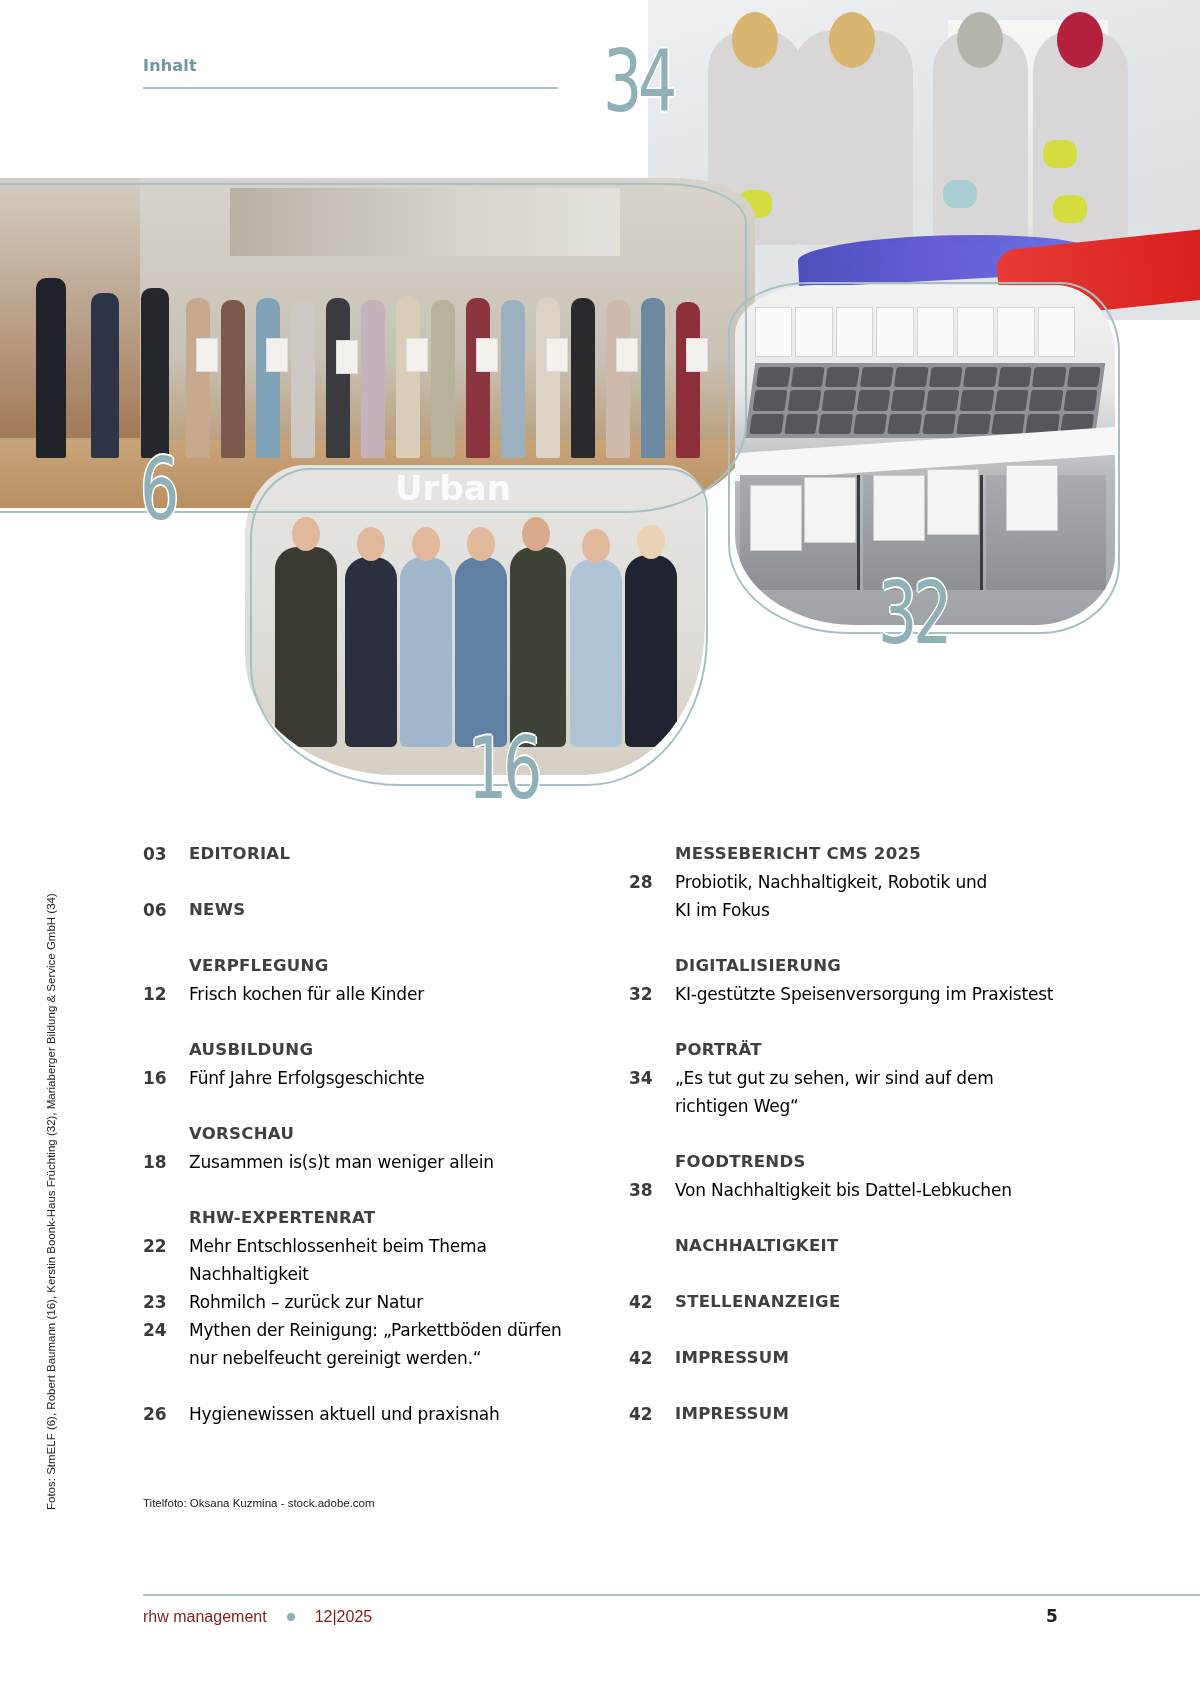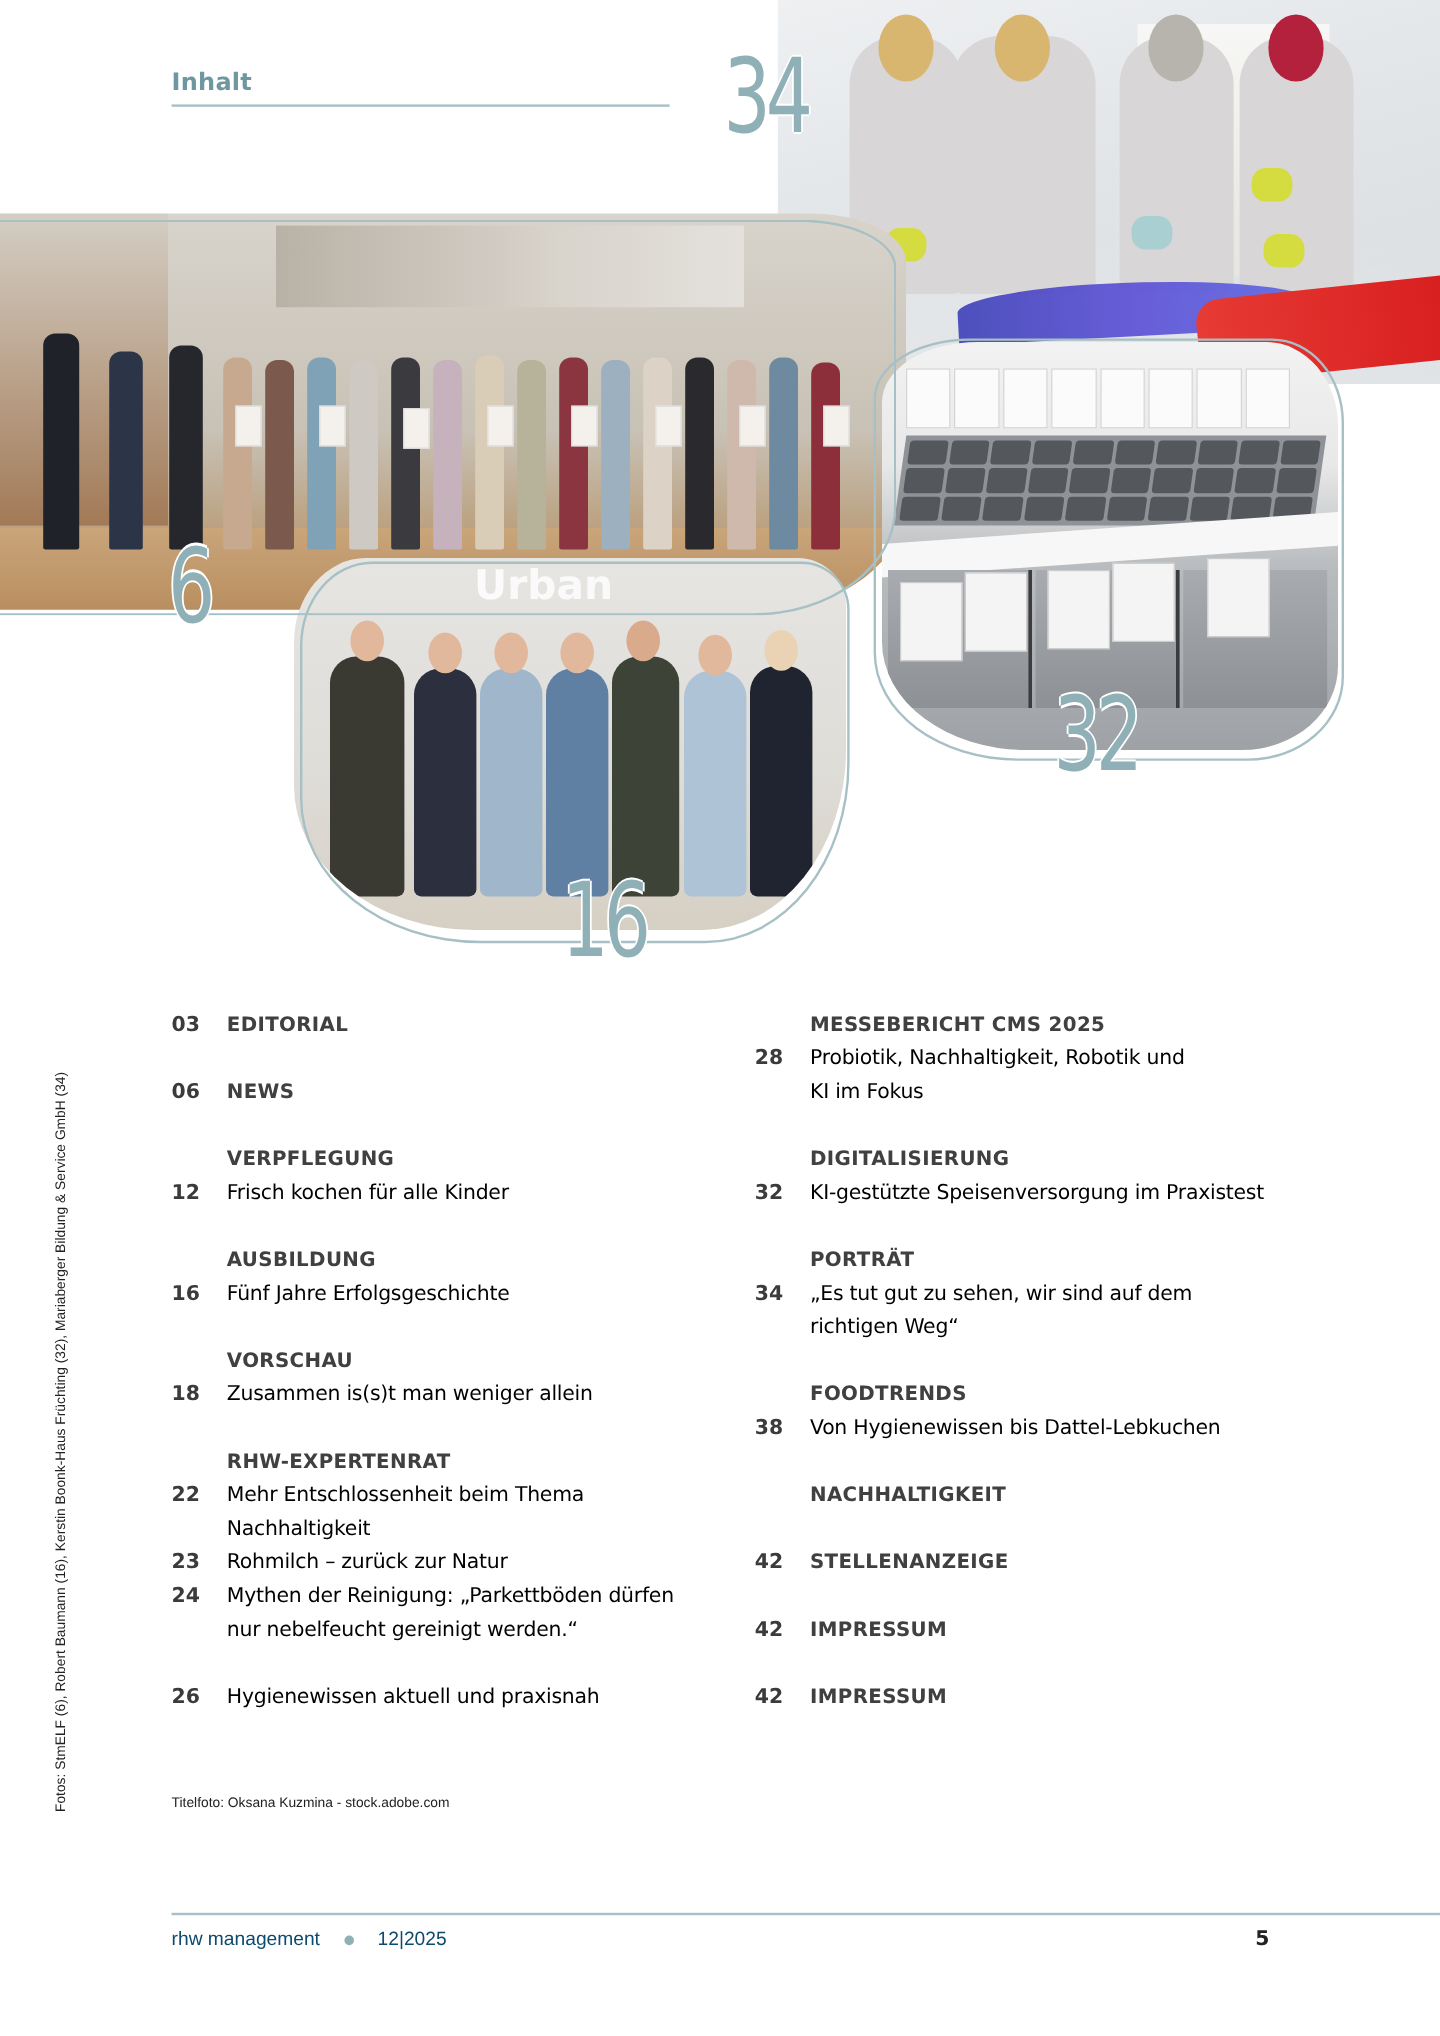--- a/index.html
+++ b/index.html
@@ -2,21 +2,21 @@
 <html><head>
   <meta charset="utf-8">
   <style>
     * { box-sizing: border-box; margin: 0; padding: 0; }
     html, body { width: 1200px; height: 1697px; background: #ffffff; overflow: hidden; }
     body { position: relative; font-family: "Liberation Sans", sans-serif; color: #1e1e1e; }
 
     
     .header-title {
       position: absolute; left: 143px; top: 56px;
-      font-family: "DejaVu Sans", sans-serif; font-weight: bold; font-size: 20px;
+      font-family: "DejaVu Sans", sans-serif; font-weight: bold; font-size: 16px;
       color: #6e97a0; letter-spacing: 0.2px;
     }
     .header-rule {
       position: absolute; left: 143px; top: 87px; width: 415px; height: 2px; background: #a7c0c5;
     }
 
     
     .photo { position: absolute; overflow: hidden; }
     .photo-34 {
       left: 648px; top: 0; width: 552px; height: 320px;
@@ -116,21 +116,21 @@
 
     .title-credit {
       position: absolute; left: 143px; top: 1497px;
       font-family: "Liberation Sans", sans-serif; font-size: 11.5px; color: #222;
     }
 
     
     .footer-rule { position: absolute; left: 143px; top: 1594px; width: 1057px; height: 2px; background: #a7c0c5; }
     .footer-left {
       position: absolute; left: 143px; top: 1608px;
-      font-family: "Liberation Sans", sans-serif; font-size: 16px; color: #0c4a6e;
+      font-family: "Liberation Sans", sans-serif; font-size: 16px; color: #7f1d1d;
       display: flex; align-items: center; gap: 20px;
     }
     .footer-dot { width: 8px; height: 8px; border-radius: 50%; background: #8fb0b7; display: inline-block; }
     .footer-page {
       position: absolute; left: 1046px; top: 1606px;
       font-family: "DejaVu Sans", sans-serif; font-weight: bold; font-size: 17px; color: #222;
     }
   </style>
 </head>
 <body>
@@ -379,21 +379,21 @@
       </div>
     <div class="toc-row">
         <span class="toc-num"></span>
         <span class="toc-title">richtigen Weg“</span>
       </div>
   </div>
   <div class="toc-block" style="margin-bottom:28px;">
     <div class="toc-section toc-section-only">FOODTRENDS</div>
     <div class="toc-row">
         <span class="toc-num">38</span>
-        <span class="toc-title">Von Hygienewissen bis Dattel-Lebkuchen</span>
+        <span class="toc-title">Von Nachhaltigkeit bis Dattel-Lebkuchen</span>
       </div>
   </div>
   <div class="toc-block" style="margin-bottom:28px;">
     <div class="toc-section toc-section-only">NACHHALTIGKEIT</div>
   </div>
   <div class="toc-block" style="margin-bottom:28px;">
     <div class="toc-row">
         <span class="toc-num">42</span>
         <span class="toc-section">STELLENANZEIGE</span>
       </div>

